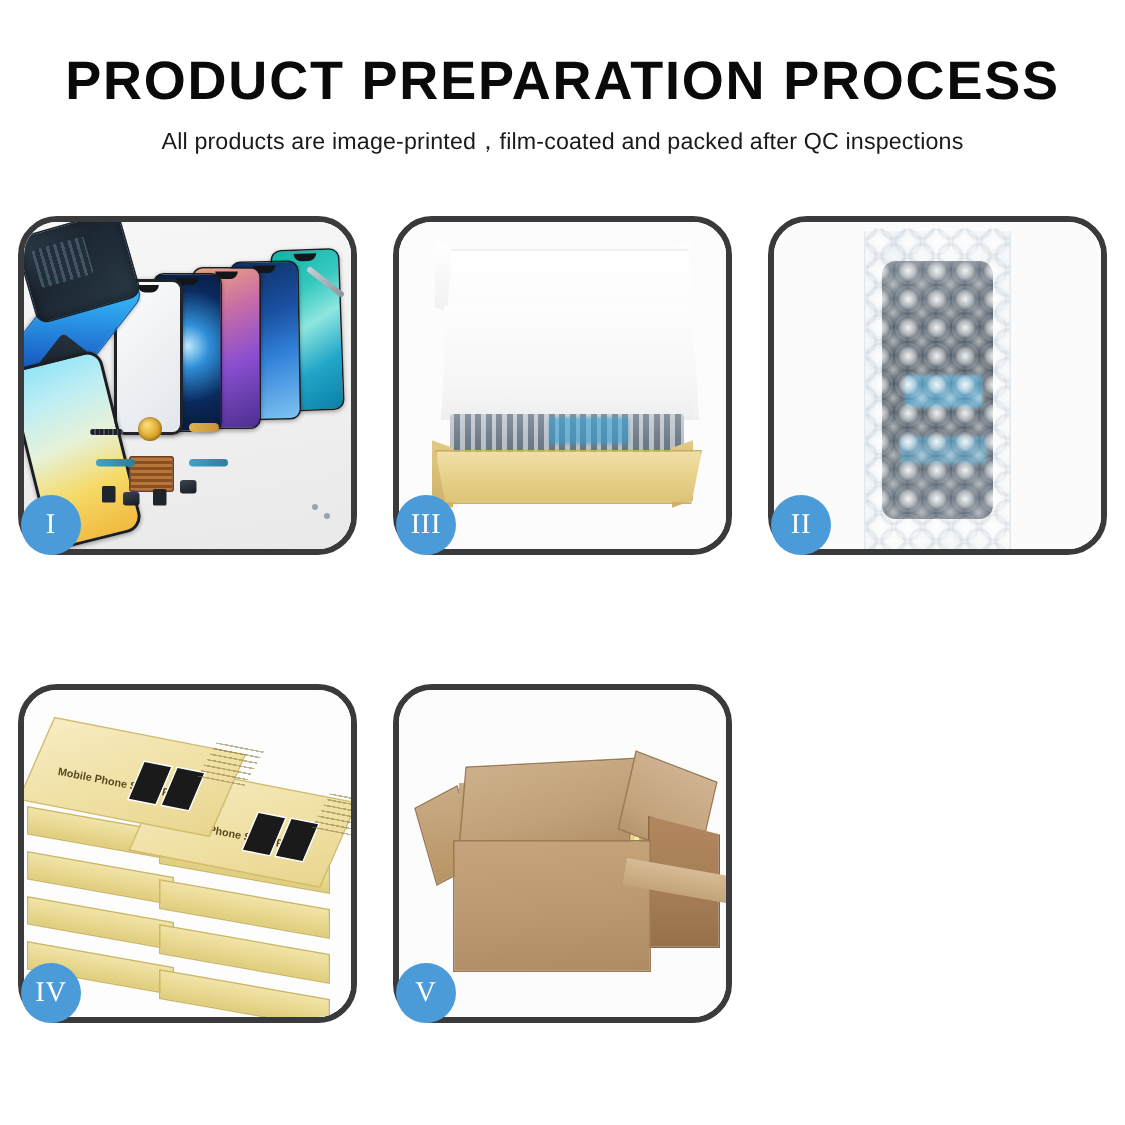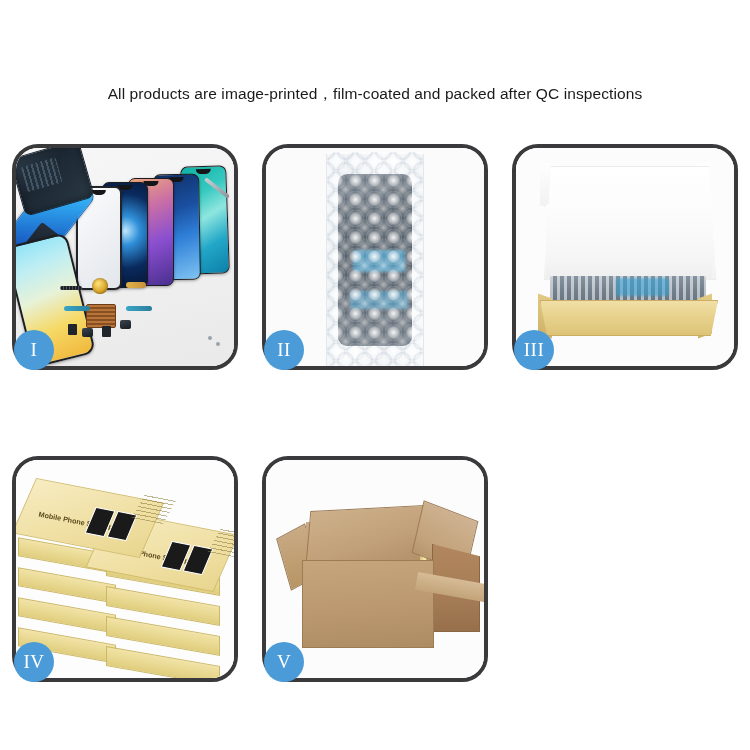--- a/index.html
+++ b/index.html
@@ -352,20 +352,21 @@
               background:#a5855d; opacity:.65; transform:skewY(22deg); }
   .c6-shadow {
     position:absolute; left:20px; top:24px; width:180px; height:34px;
     background:radial-gradient(ellipse at 60% 50%, rgba(225,232,238,.9), rgba(255,255,255,0) 70%);
   }
 </style>
 </head>
 <body>
 
 <div id="header">
+  <div id="page-title">PRODUCT PREPARATION PROCESS</div>
   <div id="page-subtitle">All products are image-printed，film-coated and packed after QC inspections</div>
 </div>
 
 <div id="steps-grid">
 
   <div class="step-panel">
     <div class="panel-photo">
       <div class="p1-bg"></div>
 
       <div class="phone ph-a">
@@ -401,46 +402,46 @@
       <div class="part part-cam" style="left:66px; top:180px;"></div>
       <div class="part part-screw" style="left:192px; top:188px;"></div>
       <div class="part part-screw" style="left:200px; top:194px;"></div>
       <div class="part-tweezer"></div>
     </div>
     <div class="step-badge">I</div>
   </div>
 
   <div class="step-panel">
     <div class="panel-photo">
-      <div class="p2-bg"></div>
-      <div class="bubble-bag">
-        <div class="wrapped-item2">
-          <div class="cyan-accent1"></div>
-          <div class="cyan-accent2"></div>
-        </div>
-      </div>
-      <div class="bubbles"></div>
-      <div class="bubbles2"></div>
-    </div>
-    <div class="step-badge">II</div>
-  </div>
-
-  <div class="step-panel">
-    <div class="panel-photo">
       <div class="p3-bg"></div>
       <div class="box3-flapL"></div>
       <div class="box3-flapR"></div>
       <div class="box3-backwall"></div>
       <div class="box3-foam"></div>
       <div class="box3-innerItem"></div>
       <div class="box3-lipL"></div>
       <div class="box3-lipR"></div>
       <div class="box3-front"></div>
     </div>
     <div class="step-badge">III</div>
+  </div>
+
+  <div class="step-panel">
+    <div class="panel-photo">
+      <div class="p2-bg"></div>
+      <div class="bubble-bag">
+        <div class="wrapped-item2">
+          <div class="cyan-accent1"></div>
+          <div class="cyan-accent2"></div>
+        </div>
+      </div>
+      <div class="bubbles"></div>
+      <div class="bubbles2"></div>
+    </div>
+    <div class="step-badge">II</div>
   </div>
 
   <div class="step-panel">
     <div class="panel-photo">
       <div class="p4-bg"></div>
       <div class="stack">
 
         <div class="ybox" style="left:0px; top:76px; width:96px; height:17px; transform:skewY(10deg);"></div>
         <div class="ybox" style="left:0px; top:106px; width:96px; height:17px; transform:skewY(10deg);"></div>
         <div class="ybox" style="left:0px; top:136px; width:96px; height:17px; transform:skewY(10deg);"></div>

